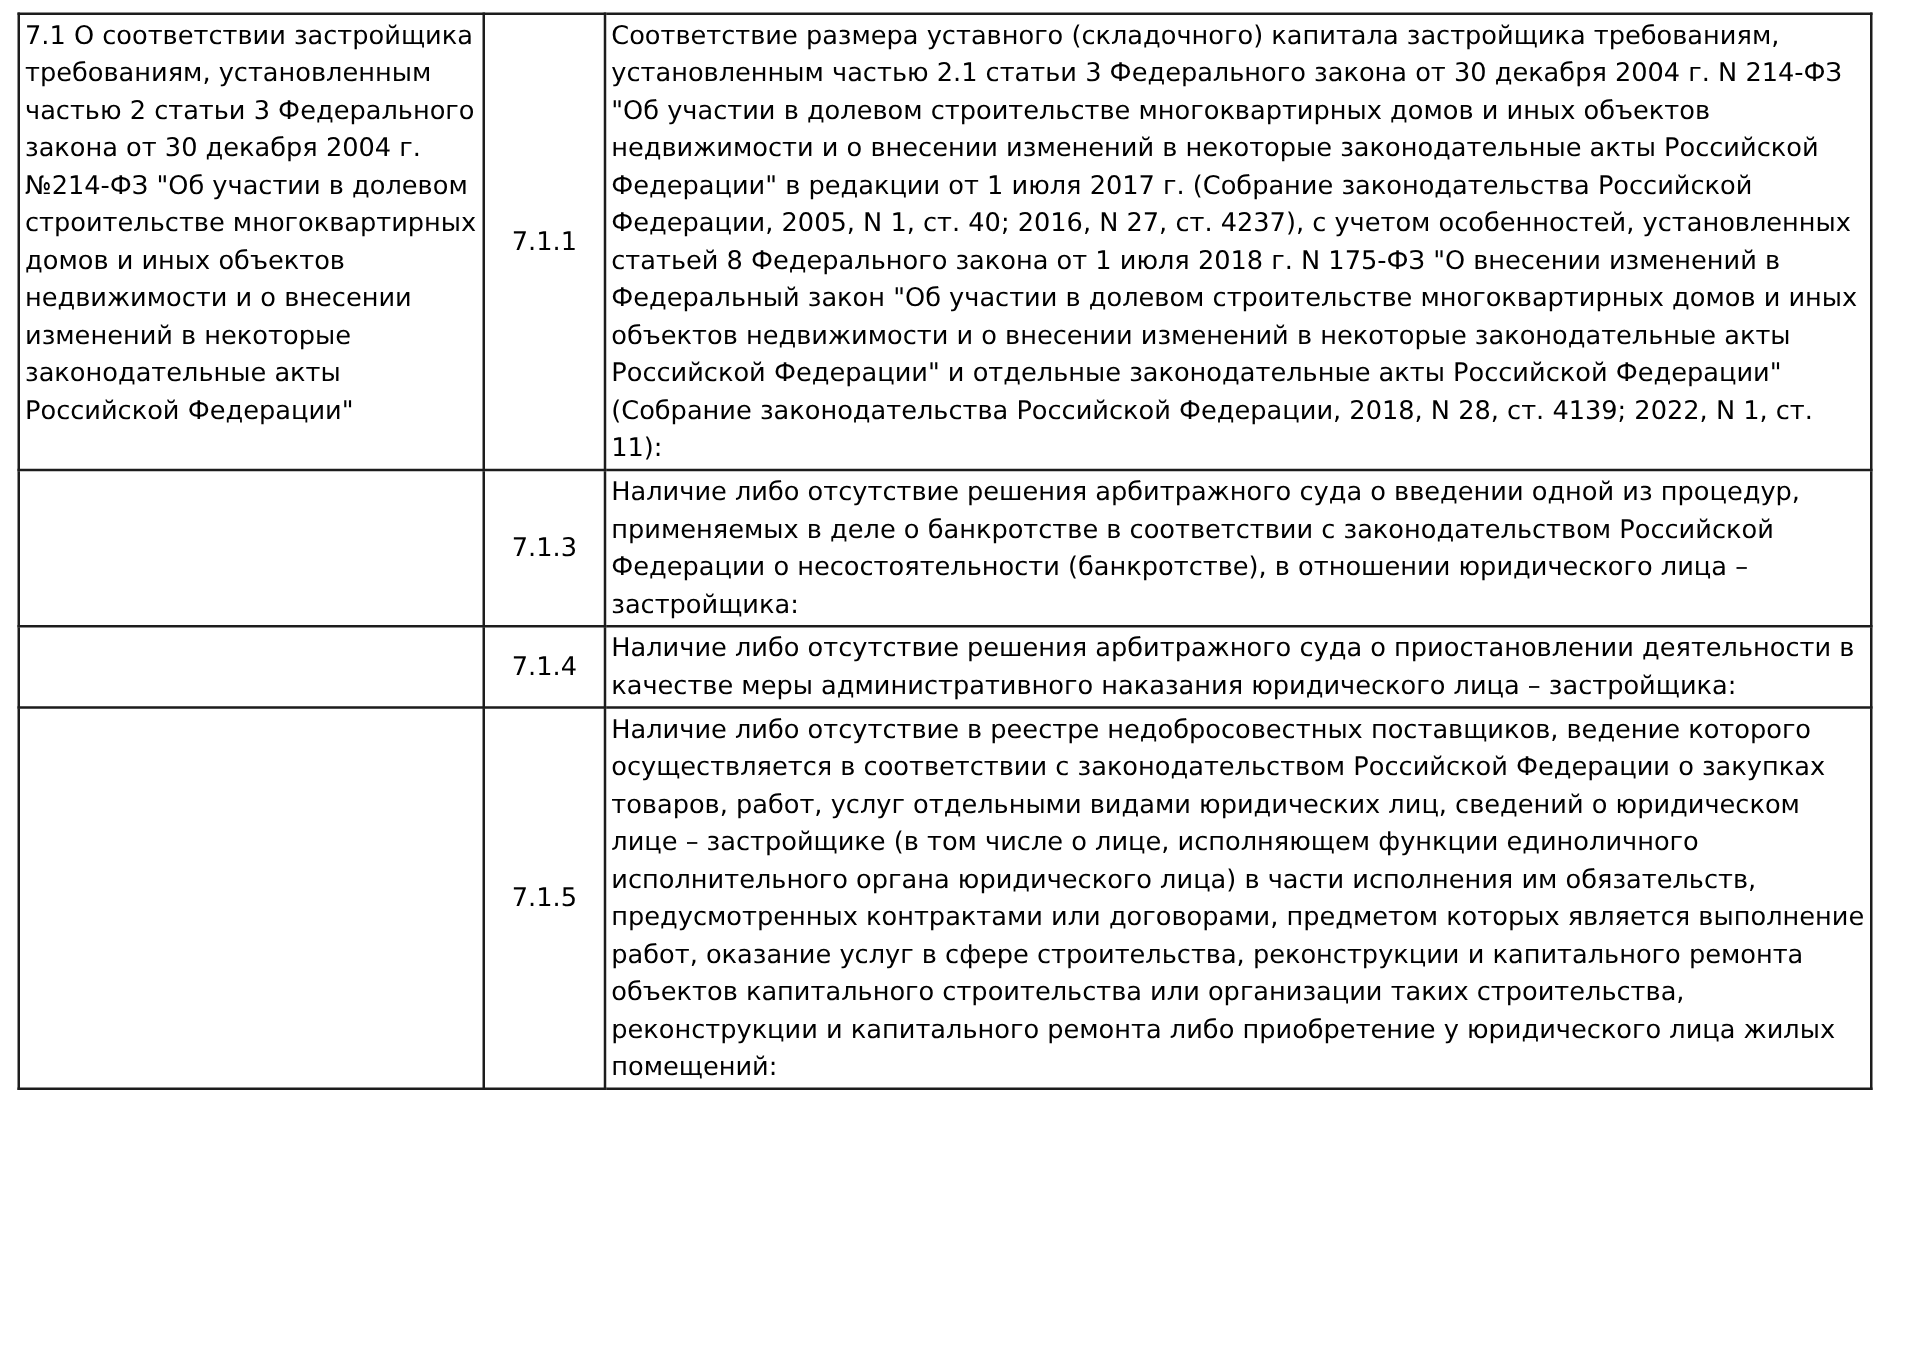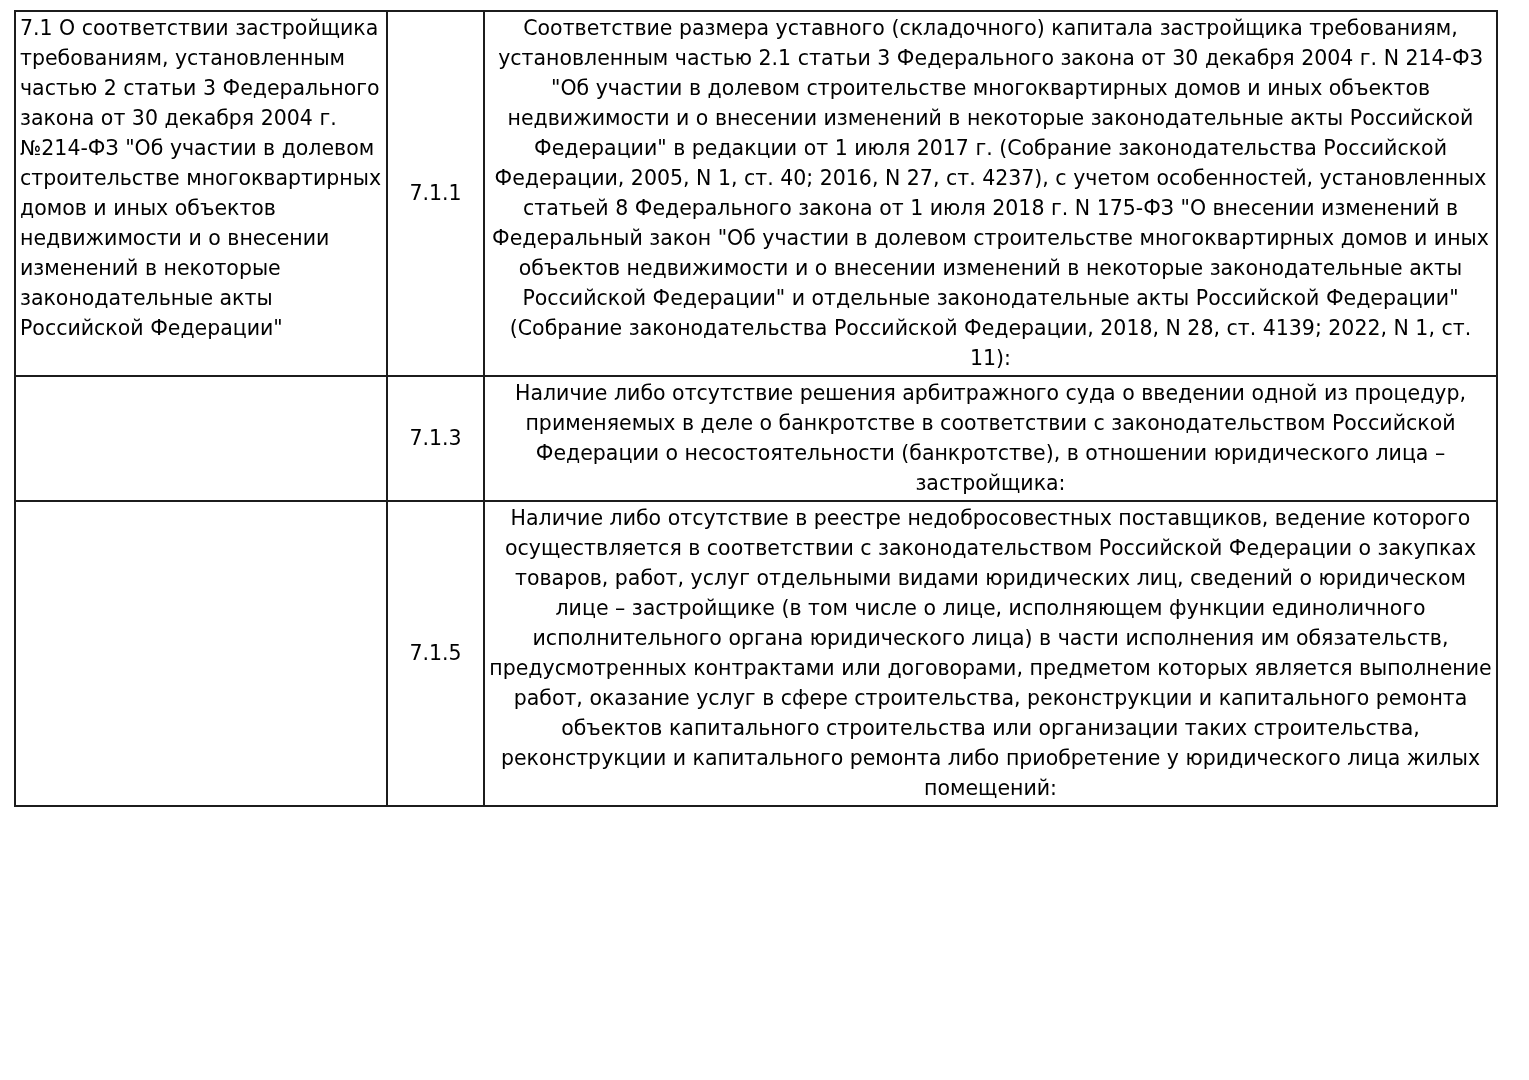--- a/index.html
+++ b/index.html
@@ -34,21 +34,21 @@
   td.section-cell {
     vertical-align: top;
     text-align: left;
   }
   td.code-cell {
     vertical-align: middle;
     text-align: center;
   }
   td.desc-cell {
     vertical-align: top;
-    text-align: center;
+    text-align: left;
     border-radius: 31px;
   }
 </style>
 </head>
 <body>
 
 <table class="doc-table">
   <colgroup>
     <col class="col-section">
     <col class="col-code">
@@ -60,17 +60,22 @@
       <td class="code-cell">7.1.1</td>
       <td class="desc-cell">Соответствие размера уставного (складочного) капитала застройщика требованиям, установленным частью 2.1 статьи 3 Федерального закона от 30 декабря 2004 г. N 214-ФЗ "Об участии в долевом строительстве многоквартирных домов и иных объектов недвижимости и о внесении изменений в некоторые законодательные акты Российской Федерации" в редакции от 1 июля 2017 г. (Собрание законодательства Российской Федерации, 2005, N 1, ст. 40; 2016, N 27, ст. 4237), с учетом особенностей, установленных статьей 8 Федерального закона от 1 июля 2018 г. N 175-ФЗ "О внесении изменений в Федеральный закон "Об участии в долевом строительстве многоквартирных домов и иных объектов недвижимости и о внесении изменений в некоторые законодательные акты Российской Федерации" и отдельные законодательные акты Российской Федерации" (Собрание законодательства Российской Федерации, 2018, N 28, ст. 4139; 2022, N 1, ст. 11):</td>
     </tr>
     <tr>
       <td class="section-cell"></td>
       <td class="code-cell">7.1.3</td>
       <td class="desc-cell">Наличие либо отсутствие решения арбитражного суда о введении одной из процедур, применяемых в деле о банкротстве в соответствии с законодательством Российской Федерации о несостоятельности (банкротстве), в отношении юридического лица – застройщика:</td>
     </tr>
     <tr>
       <td class="section-cell"></td>
+      <td class="code-cell">7.1.4</td>
+      <td class="desc-cell">Наличие либо отсутствие решения арбитражного суда о приостановлении деятельности в качестве меры административного наказания юридического лица – застройщика:</td>
+    </tr>
+    <tr>
+      <td class="section-cell"></td>
       <td class="code-cell">7.1.5</td>
       <td class="desc-cell">Наличие либо отсутствие в реестре недобросовестных поставщиков, ведение которого осуществляется в соответствии с законодательством Российской Федерации о закупках товаров, работ, услуг отдельными видами юридических лиц, сведений о юридическом лице – застройщике (в том числе о лице, исполняющем функции единоличного исполнительного органа юридического лица) в части исполнения им обязательств, предусмотренных контрактами или договорами, предметом которых является выполнение работ, оказание услуг в сфере строительства, реконструкции и капитального ремонта объектов капитального строительства или организации таких строительства, реконструкции и капитального ремонта либо приобретение у юридического лица жилых помещений:</td>
     </tr>
   </tbody>
 </table>
 
 </body></html>

